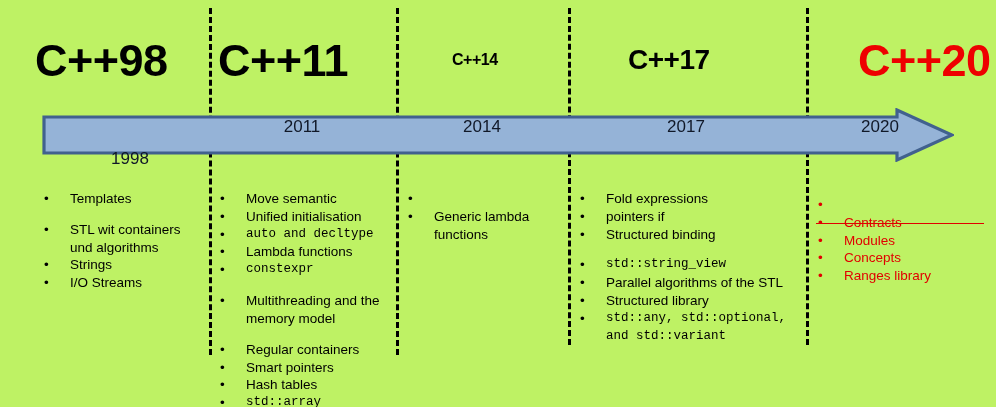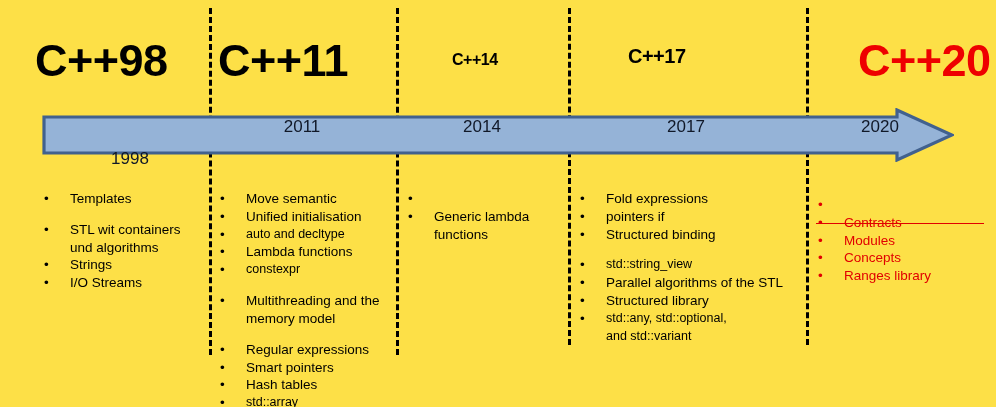--- a/index.html
+++ b/index.html
@@ -7,21 +7,21 @@
     padding: 0;
     background: #ffffff;
   }
   body {
     font-family: "Liberation Sans", sans-serif;
   }
   #canvas {
     position: relative;
     width: 996px;
     height: 407px;
-    background: #fde047;
+    background: #bef264;
     overflow: hidden;
   }
 
   
   .divider {
     position: absolute;
     width: 0;
     border-left: 3px dashed #000000;
     top: 8px;
   }
@@ -29,21 +29,21 @@
   
   .era-title {
     position: absolute;
     font-weight: bold;
     color: #000000;
     letter-spacing: -0.5px;
     white-space: nowrap;
     line-height: 1;
   }
   .era-title.size-xl { font-size: 45px; }
-  .era-title.size-md { font-size: 20px; }
+  .era-title.size-md { font-size: 28px; }
   .era-title.size-sm { font-size: 16px; }
   .era-title.accent  { color: #EE0000; }
 
   
   .timeline {
     position: absolute;
     left: 42px;
     top: 108px;
     width: 912px;
     height: 54px;
@@ -80,21 +80,21 @@
     font-size: 13.5px;
     line-height: 1.32;
   }
   .li .li-text {
     flex: 1 1 auto;
   }
   .li.no-bullet .bullet { visibility: hidden; }
   .gap { height: 13px; }
 
   code, .mono {
-    font-family: Liberation Sans, sans-serif;
+    font-family: Liberation Mono, monospace;
     font-size: 12.5px;
   }
 
   
   .li.struck { text-decoration: none; }
   .li.struck .bullet, .li.struck .li-text { position: relative; }
   .li.struck::after {
     content: "";
     position: absolute;
     left: 2px;
@@ -182,21 +182,21 @@
       <span class="bullet">•</span>
       <span class="li-text">Multithreading and the</span>
     </div>
     <div class="li no-bullet">
       <span class="bullet">•</span>
       <span class="li-text">memory model</span>
     </div>
     <div class="gap"></div>
     <div class="li">
       <span class="bullet">•</span>
-      <span class="li-text">Regular expressions</span>
+      <span class="li-text">Regular containers</span>
     </div>
     <div class="li">
       <span class="bullet">•</span>
       <span class="li-text">Smart pointers</span>
     </div>
     <div class="li">
       <span class="bullet">•</span>
       <span class="li-text">Hash tables</span>
     </div>
     <div class="li">

